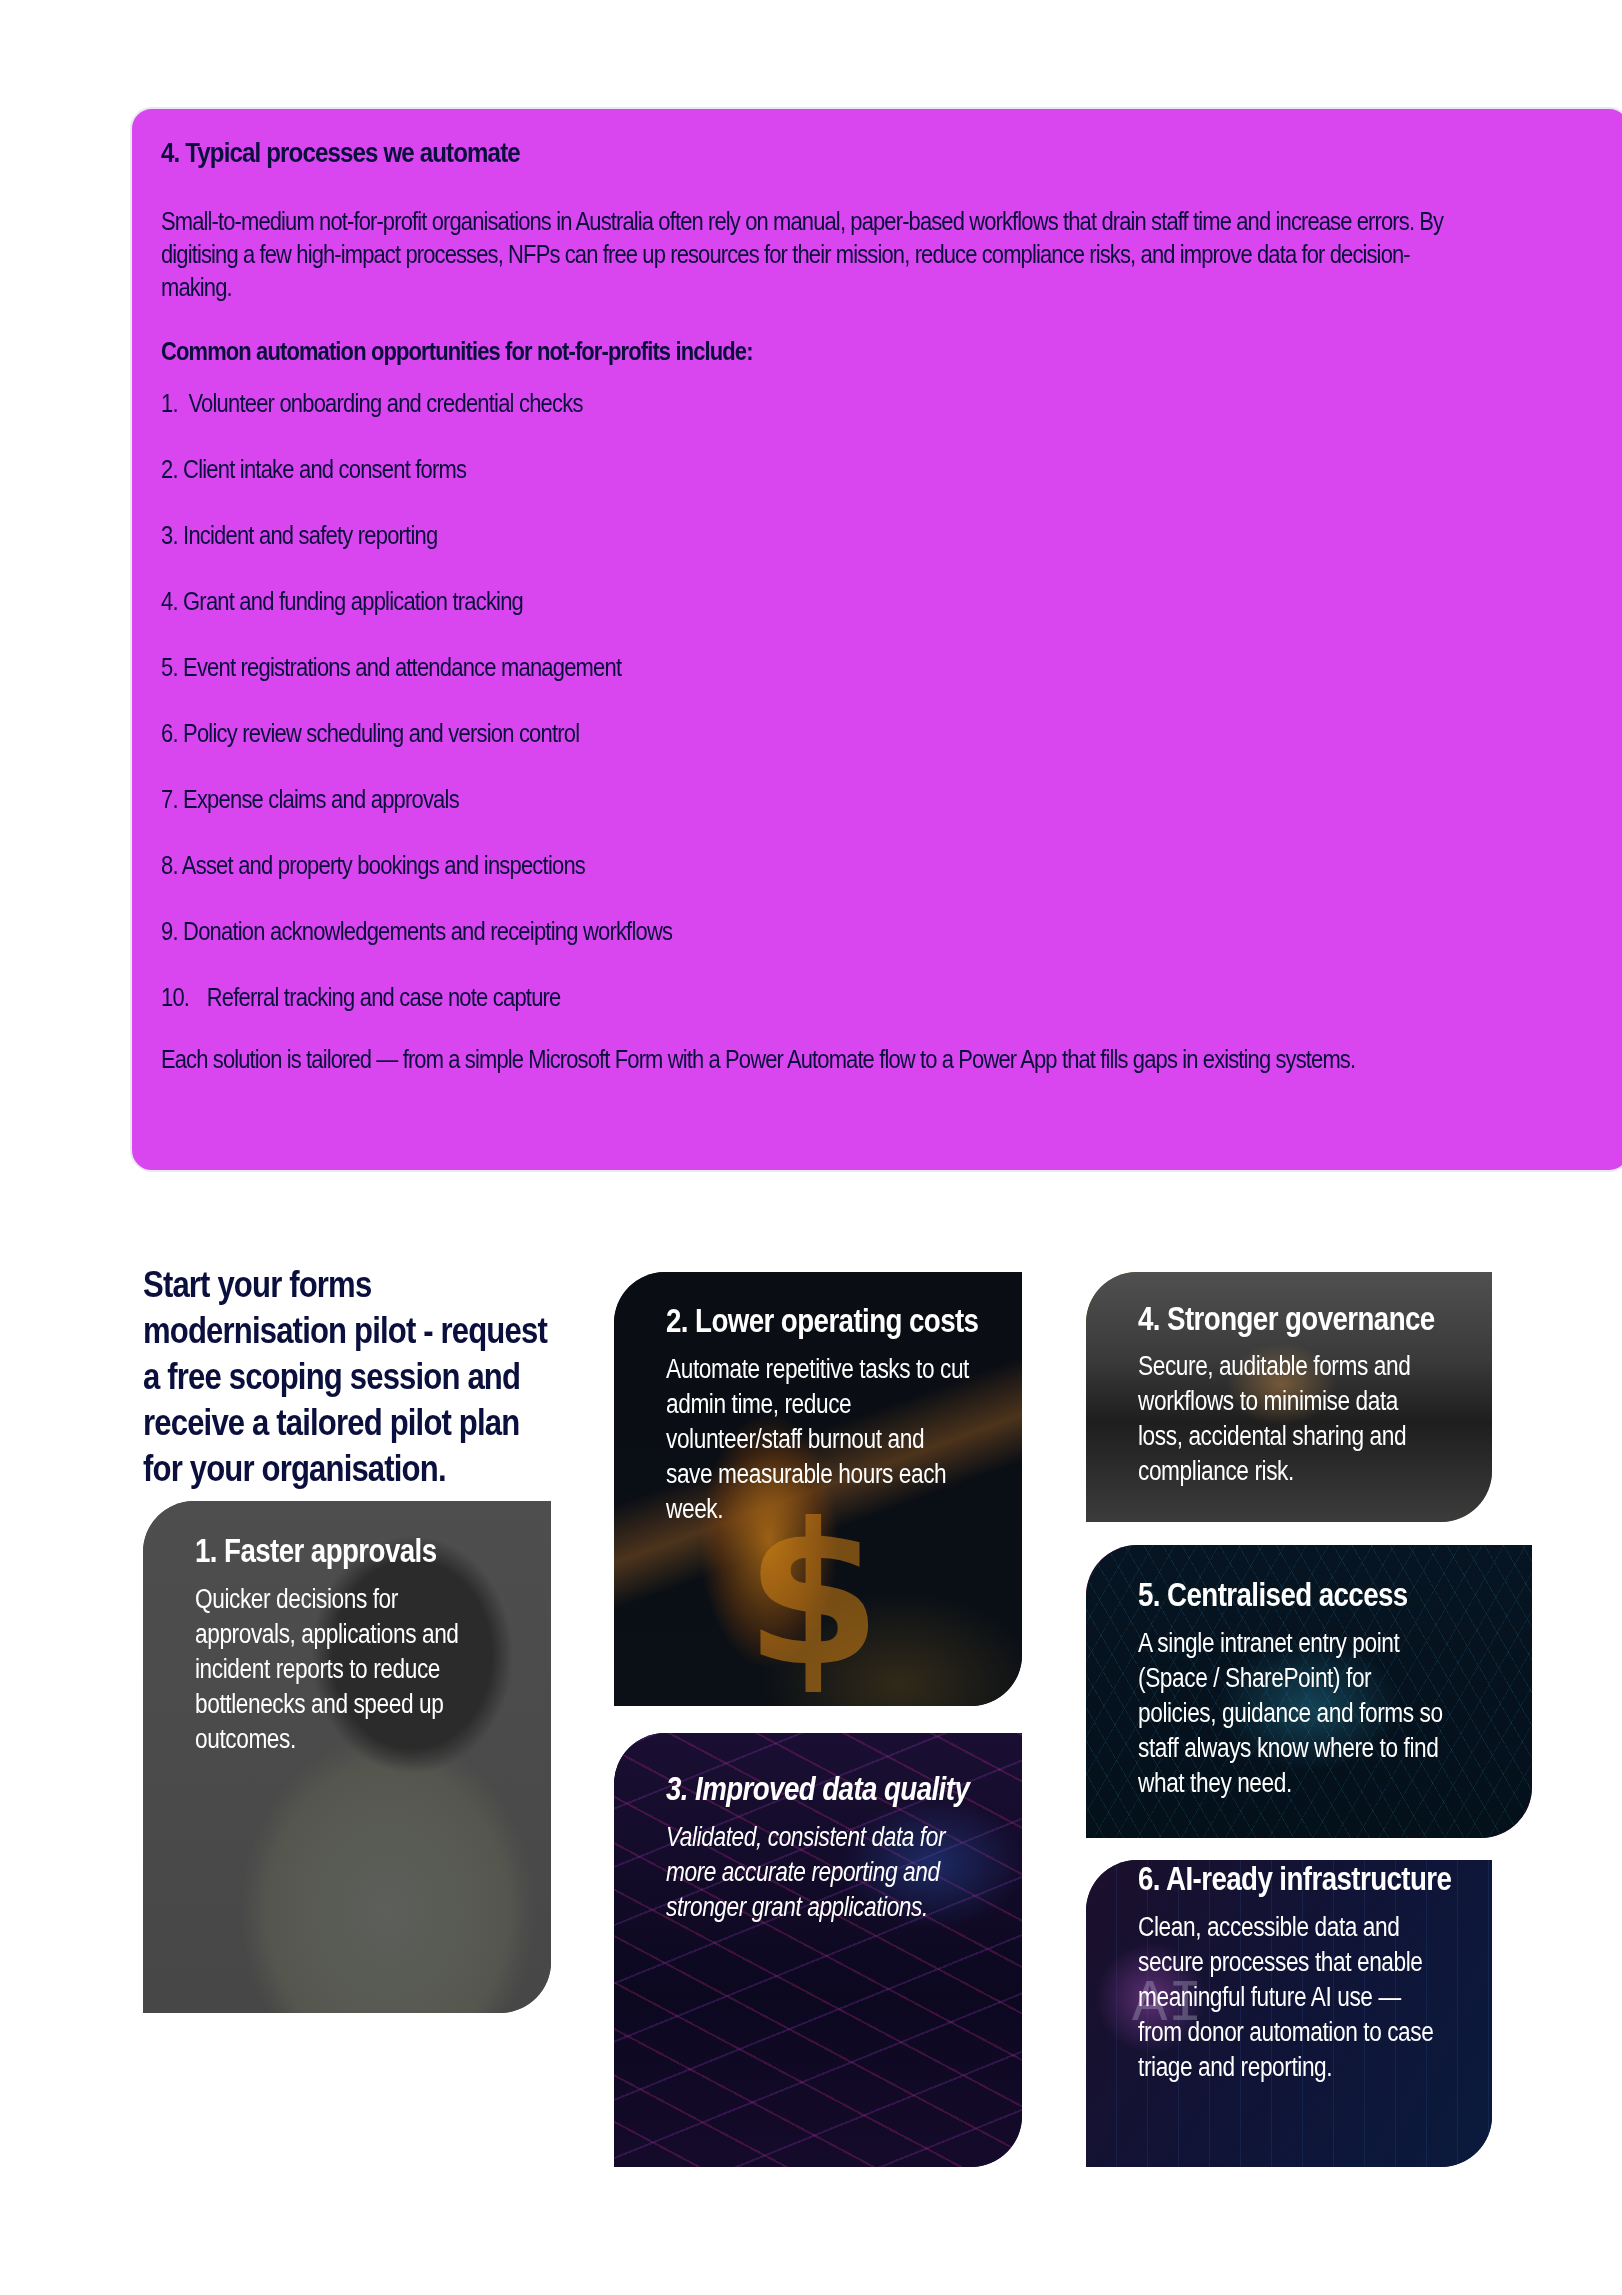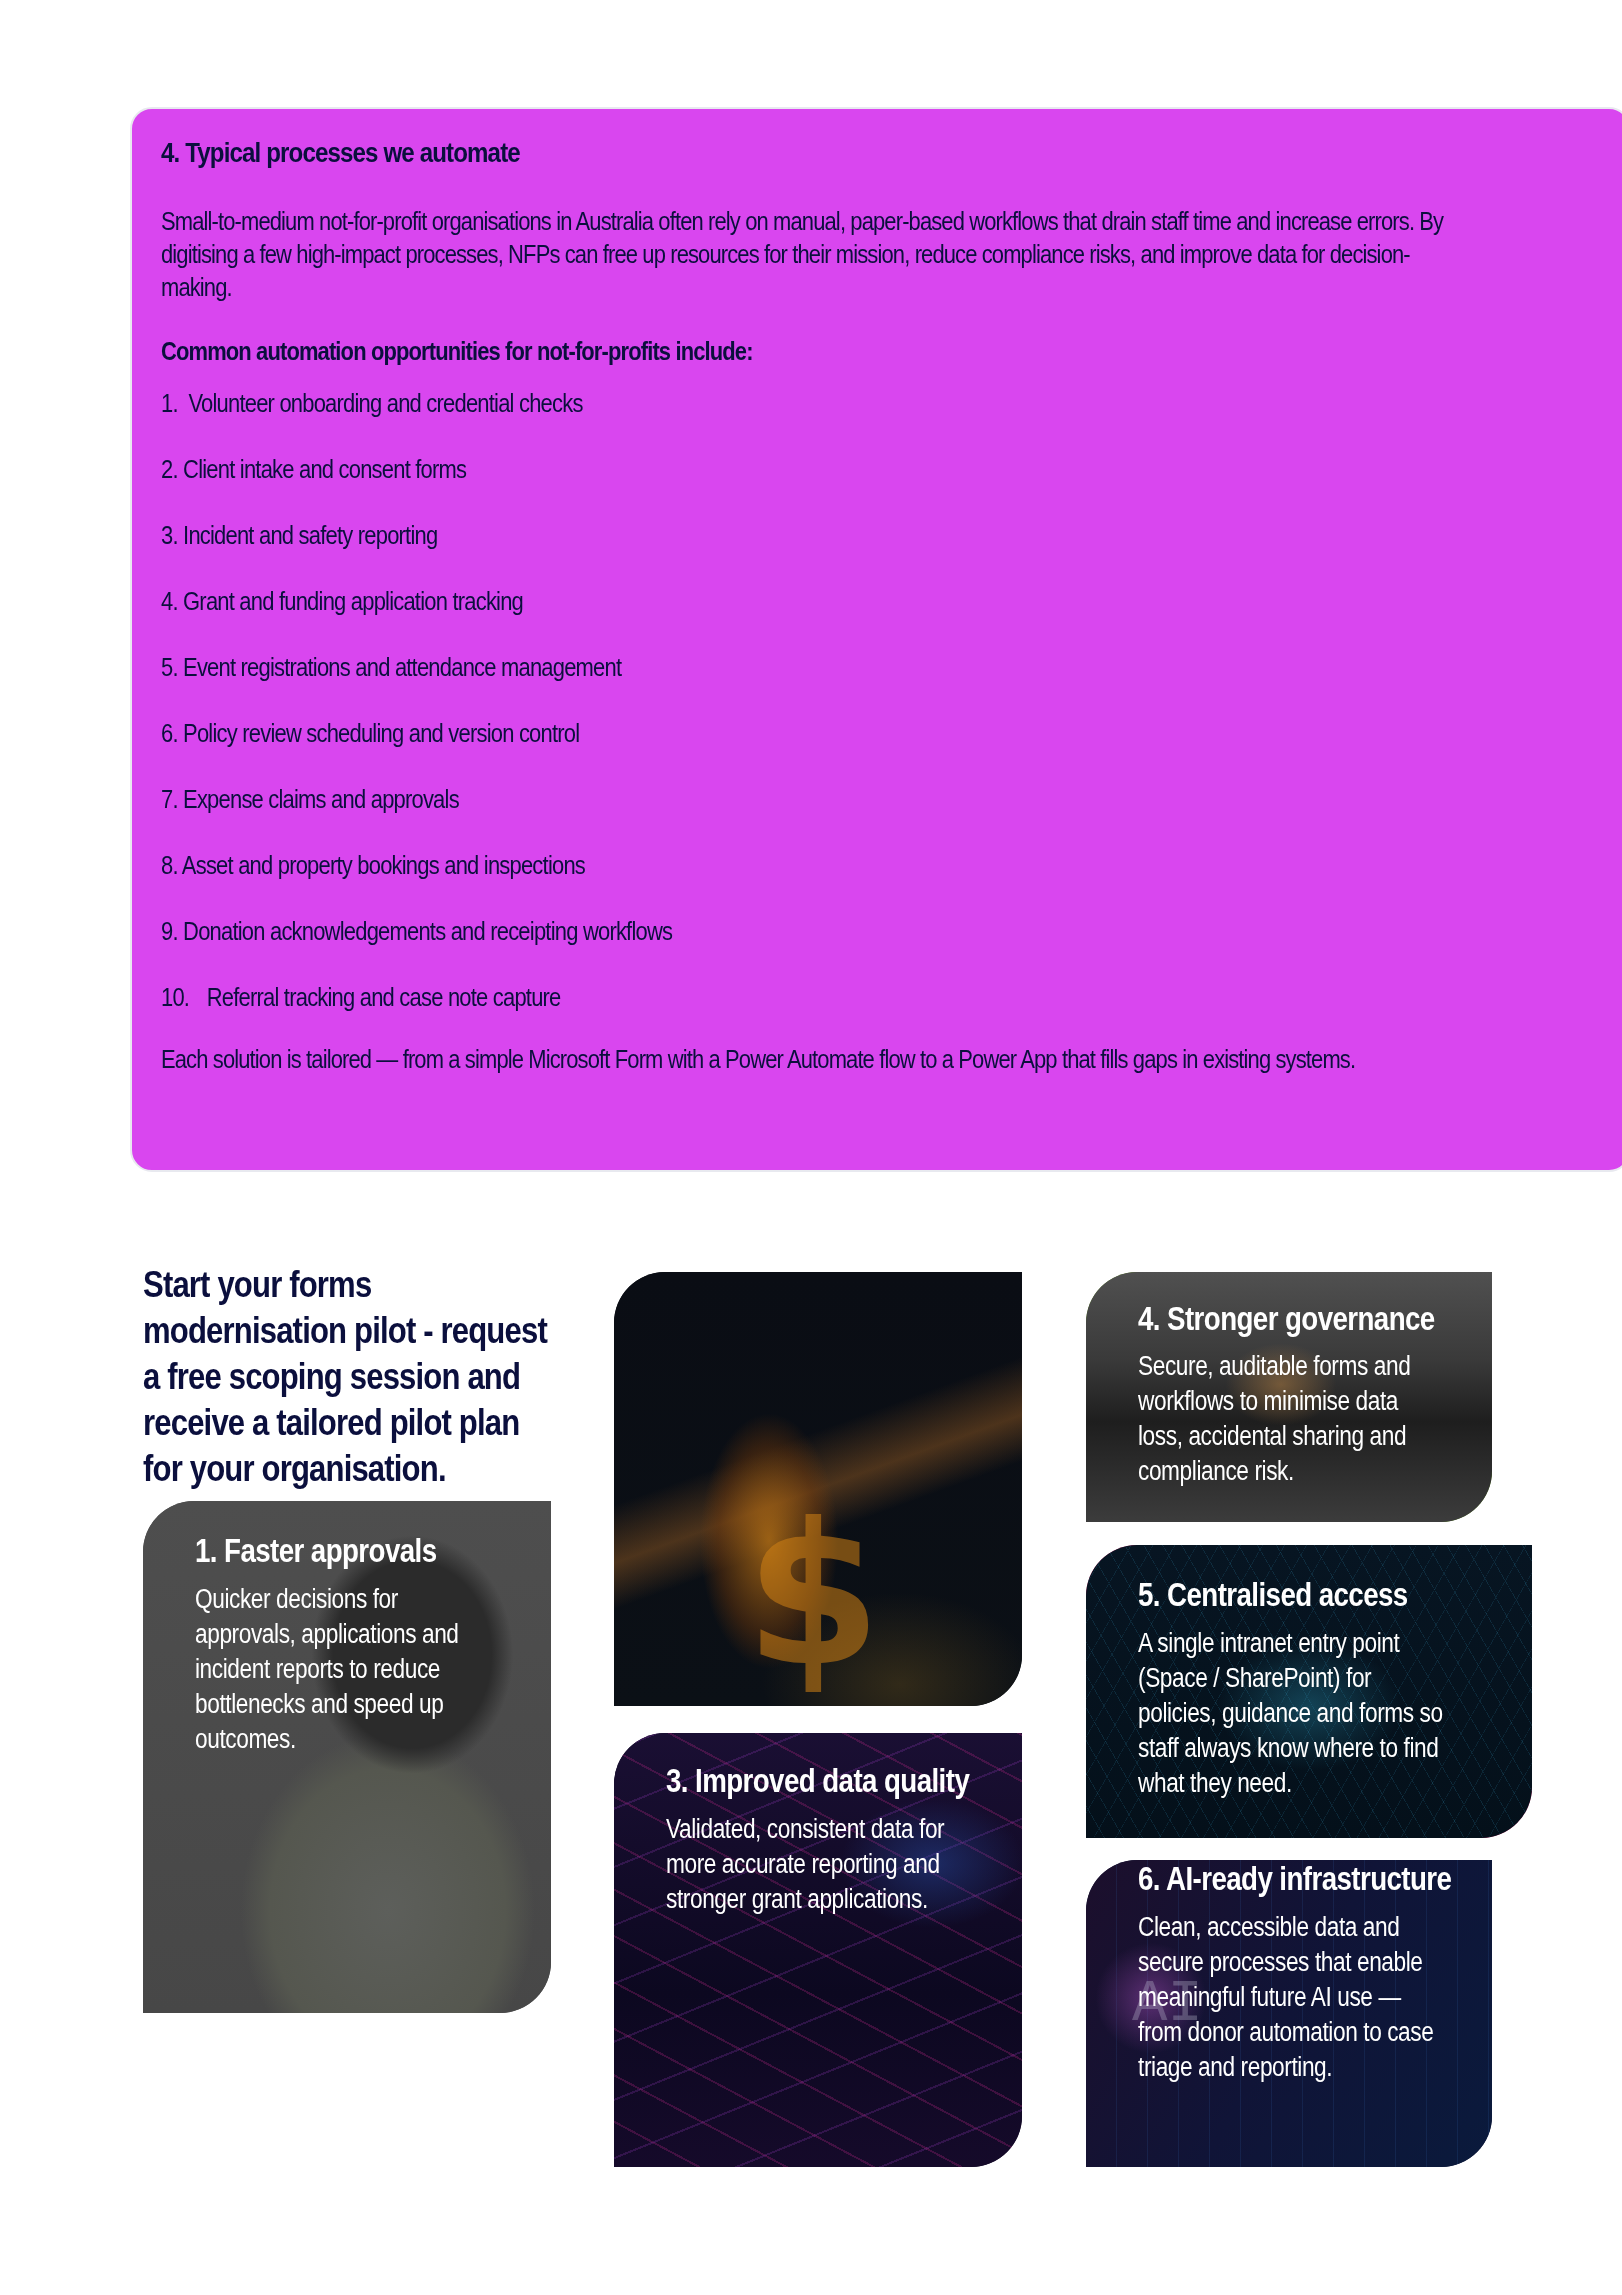--- a/index.html
+++ b/index.html
@@ -54,21 +54,21 @@
 
   #card2 { left: 614px; top: 1272px; width: 408px; height: 434px; background: #080c12; }
   #card2 .b-inner { padding-top: 30px; }
   #card2 .bg-layer { background:
       radial-gradient(ellipse 92px 170px at 38% 62%, rgba(196,120,20,0.75) 0%, rgba(120,60,10,0.4) 55%, transparent 75%),
       linear-gradient(160deg, transparent 40%, rgba(200,120,40,0.35) 50%, transparent 58%),
       radial-gradient(ellipse 196px 131px at 70% 95%, rgba(120,90,30,0.35), transparent 70%),
       linear-gradient(180deg, #0a0d14, #0b1016); }
 
   #card3 { left: 614px; top: 1733px; width: 408px; height: 434px; background: #120a24; }
-  #card3 .b-inner { padding-top: 29px; }
+  #card3 .b-inner { padding-top: 37px; font-style: italic; }
   #card3 .bg-layer { background:
       radial-gradient(ellipse 131px 92px at 78% 30%, rgba(40,80,170,0.45), transparent 70%),
       repeating-linear-gradient(28deg, transparent 0 39px, rgba(200,40,140,0.25) 39px 41px),
       repeating-linear-gradient(-22deg, transparent 0 52px, rgba(160,60,200,0.22) 52px 54px),
       linear-gradient(180deg, #1a0f33, #0c0820 60%, #150a2a); }
 
   #card4 { left: 1086px; top: 1272px; width: 406px; height: 250px; background: #4d7c0f; }
   #card4 .b-inner { padding-top: 27.5px; }
   #card4 .bg-layer { background:
       radial-gradient(ellipse 79px 59px at 48% 45%, rgba(200,140,70,0.45), transparent 70%),
@@ -121,20 +121,24 @@
   <div class="bg-layer"></div>
   <div class="b-inner">
     <h3>1. Faster approvals</h3>
     <p>Quicker decisions for approvals, applications and incident reports to reduce bottlenecks and speed up outcomes.</p>
   </div>
 </article>
 
 <article class="benefit" id="card2">
   <div class="bg-layer"></div>
   <div class="dollar-glyph">$</div>
+  <div class="b-inner">
+    <h3>2. Lower operating costs</h3>
+    <p>Automate repetitive tasks to cut admin time, reduce volunteer/staff burnout and save measurable hours each week.</p>
+  </div>
 </article>
 
 <article class="benefit" id="card3">
   <div class="bg-layer"></div>
   <div class="b-inner">
     <h3>3. Improved data quality</h3>
     <p>Validated, consistent data for more accurate reporting and stronger grant applications.</p>
   </div>
 </article>
 

